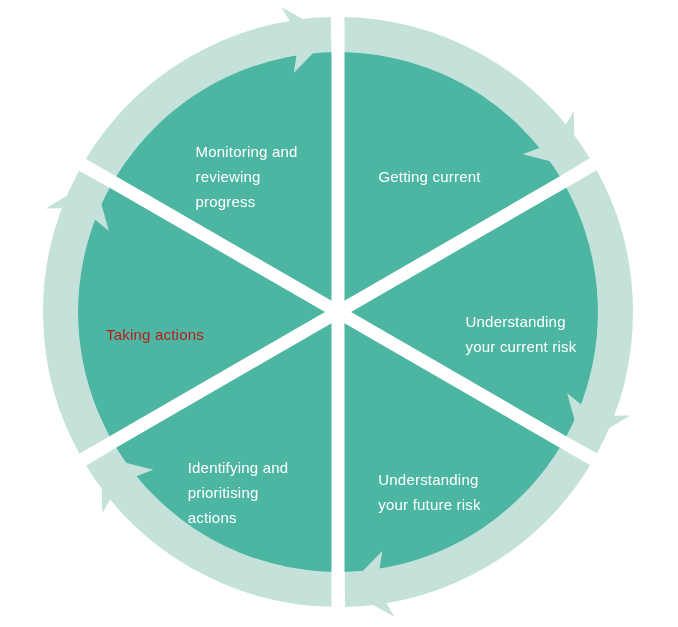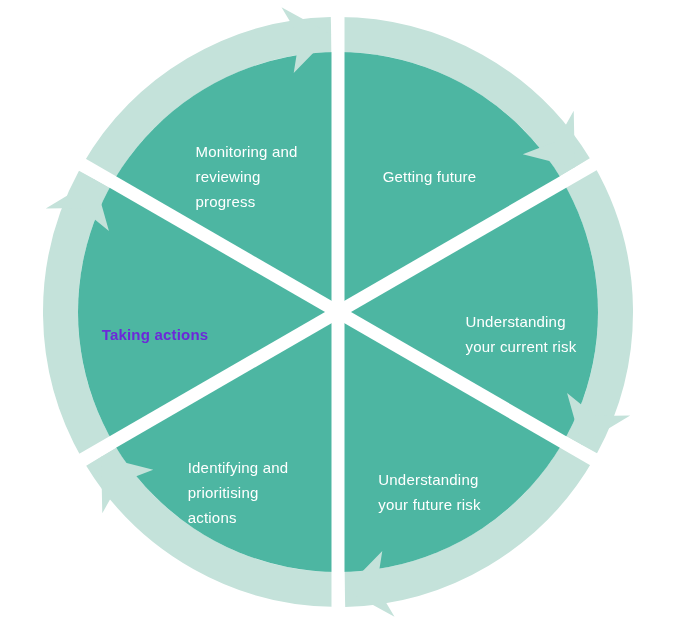--- a/index.html
+++ b/index.html
@@ -40,26 +40,26 @@
       <rect x="331.5" y="-28" width="13" height="680" fill="#FFFFFF" transform="rotate(60 338 312)"></rect>
       <rect x="331.5" y="-28" width="13" height="680" fill="#FFFFFF" transform="rotate(120 338 312)"></rect>
       <polygon points="574.8603462439033,167.4198271642401 573.7258493360096,110.6711050176431 556.6729841258654,141.15394059712983 522.7786496408075,154.1841242557654" fill="#C4E2DA"></polygon>
       <polygon points="581.6402756812646,444.83699057851834 630.2188622385753,415.48012636246904 595.2935196422835,415.95332967291563 567.0618823353993,393.11506679380636" fill="#C4E2DA"></polygon>
       <polygon points="344.7799294373614,589.4171634142783 394.4930129025658,616.8090213448259 376.6205355164183,586.7993890757857 382.2832326945919,550.9309425380409" fill="#C4E2DA"></polygon>
       <polygon points="101.13965375609664,456.58017283575987 102.27415066399053,513.328894982357 119.32701587413462,482.8460594028701 153.22135035919257,469.81587574423475" fill="#C4E2DA"></polygon>
       <polygon points="94.35972431873537,179.16300942148166 45.7811377614247,208.51987363753102 80.70648035771649,208.04667032708443 108.93811766460064,230.88493320619367" fill="#C4E2DA"></polygon>
       <polygon points="331.2200705626386,34.58283658572168 281.50698709743415,7.190978655174092 299.3794644835817,37.20061092421423 293.7167673054081,73.06905746195906" fill="#C4E2DA"></polygon>
     </svg>
   <div id="label-layer">
-      <div class="seg-label" style="left: 429.5px; top: 153.517px; color: rgb(255, 255, 255);">Getting future</div>
+      <div class="seg-label" style="left: 429.5px; top: 153.517px; color: rgb(255, 255, 255);">Getting current</div>
       <div class="seg-label" style="left: 521px; top: 312px; color: rgb(255, 255, 255);">Understanding
 your current risk</div>
       <div class="seg-label" style="left: 429.5px; top: 470.483px; color: rgb(255, 255, 255);">Understanding
 your future risk</div>
       <div class="seg-label" style="left: 238px; top: 470.483px; color: rgb(255, 255, 255);">Identifying and
 prioritising
 actions</div>
-      <div class="seg-label" style="left: 155px; top: 312px; color: #6d28d9; font-weight: bold;">Taking actions</div>
+      <div class="seg-label" style="left: 155px; top: 312px; color: #b91c1c;">Taking actions</div>
       <div class="seg-label" style="left: 246.5px; top: 153.517px; color: rgb(255, 255, 255);">Monitoring and
 reviewing
 progress</div>
     </div>
 </div>
 
 </body></html>

